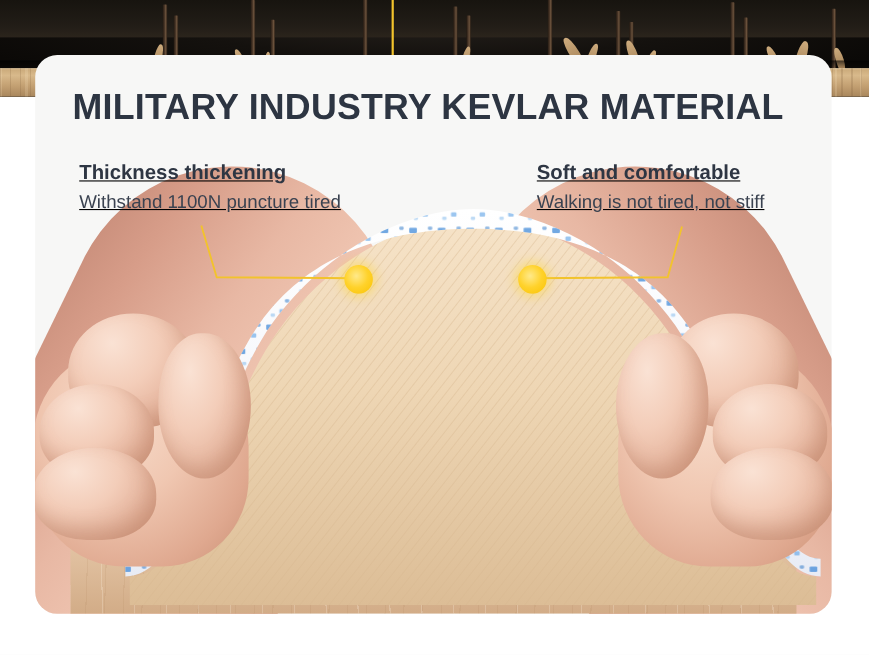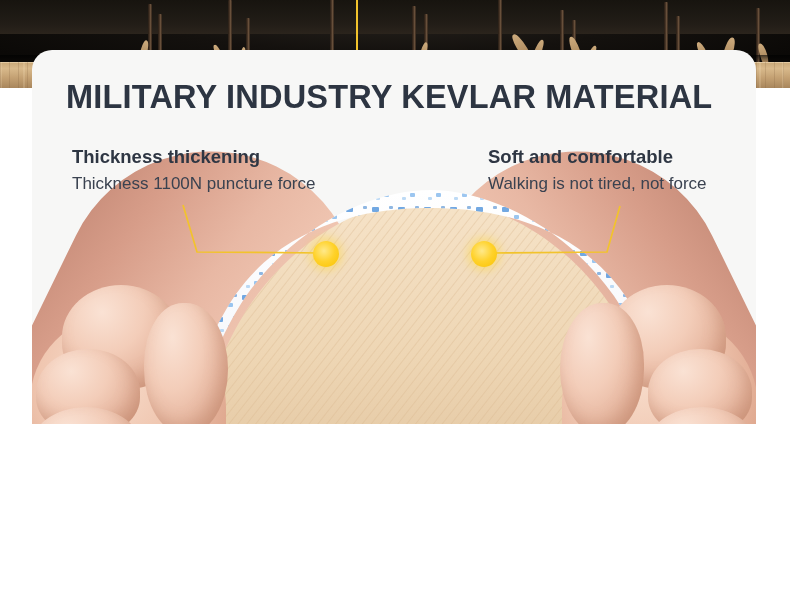--- a/index.html
+++ b/index.html
@@ -9,21 +9,21 @@
     background: #ffffff;
   }
   body {
     font-family: "Liberation Sans", "DejaVu Sans", sans-serif;
   }
 
   
   #stage {
     position: relative;
     width: 790px;
-    height: 424px;
+    height: 595px;
     overflow: hidden;
     background: #ffffff;
   }
 
   
   .top-scene {
     position: absolute;
     left: 0; top: 0;
     width: 790px;
     height: 88px;
@@ -131,20 +131,21 @@
     font-weight: 700;
     letter-spacing: .2px;
     color: #2d3542;
     white-space: nowrap;
     transform: scaleX(.985);
     transform-origin: left center;
   }
   .feature {
     position: absolute;
     top: 95px;
+    text-decoration: underline;
   }
   .feature.left  { left: 40px; }
   .feature.right { left: 456px; }
   .feature .f-title {
     font-size: 18.5px;
     line-height: 24px;
     font-weight: 700;
     color: #2e3643;
     white-space: nowrap;
   }
@@ -423,26 +424,26 @@
         <div class="knuckle" style="right:10px;  top:76px;  width:104px; height:86px;"></div>
         <div class="knuckle" style="right:4px;   top:134px; width:112px; height:84px;"></div>
         <div class="knuckle" style="right:118px; top:30px;  width:84px;  height:132px; border-radius:50% 46% 50% 50%;"></div>
       </div>
     </div>
 
     <div class="headline">MILITARY INDUSTRY KEVLAR MATERIAL</div>
 
     <div class="feature left">
       <div class="f-title">Thickness thickening</div>
-      <div class="f-sub">Thickness 1100N puncture force</div>
+      <div class="f-sub">Withstand 1100N puncture tired</div>
     </div>
 
     <div class="feature right">
       <div class="f-title">Soft and comfortable</div>
-      <div class="f-sub">Walking is not tired, not force</div>
+      <div class="f-sub">Walking is not tired, not stiff</div>
     </div>
   </div>
 
   <svg class="callouts" viewBox="0 0 790 595">
     <polyline points="183,205 197,252 325,253" fill="none" stroke="#f2c32c" stroke-width="1.7"></polyline>
     <polyline points="620,206 607,252 483,253" fill="none" stroke="#f2c32c" stroke-width="1.7"></polyline>
   </svg>
 
   <div class="hot-dot" style="left:326px; top:254px;"></div>
   <div class="hot-dot" style="left:484px; top:254px;"></div>

